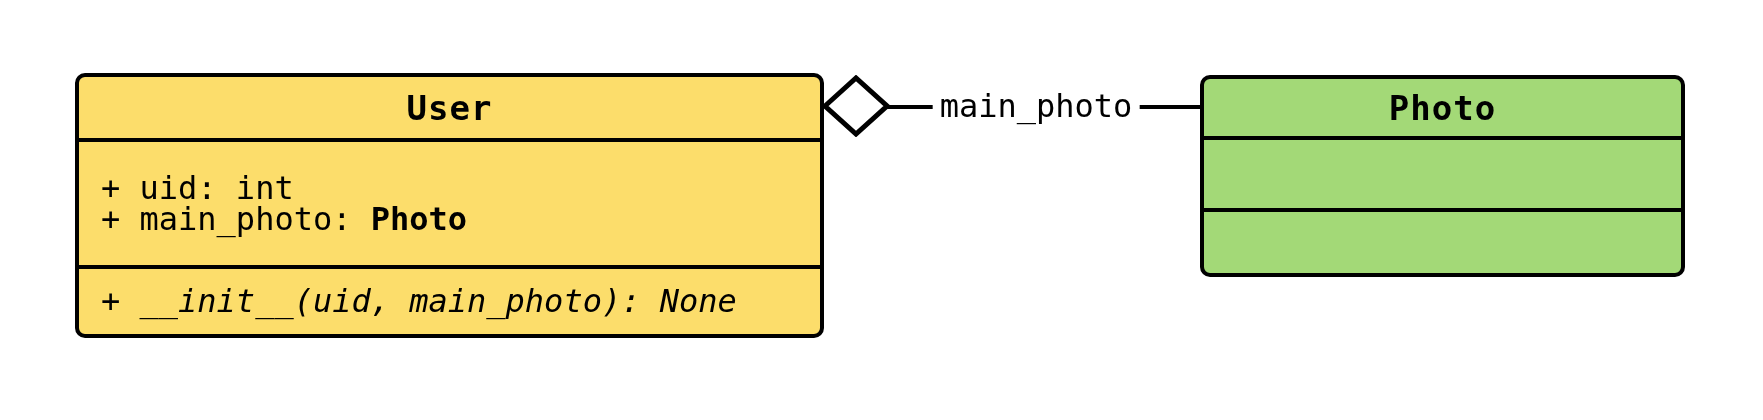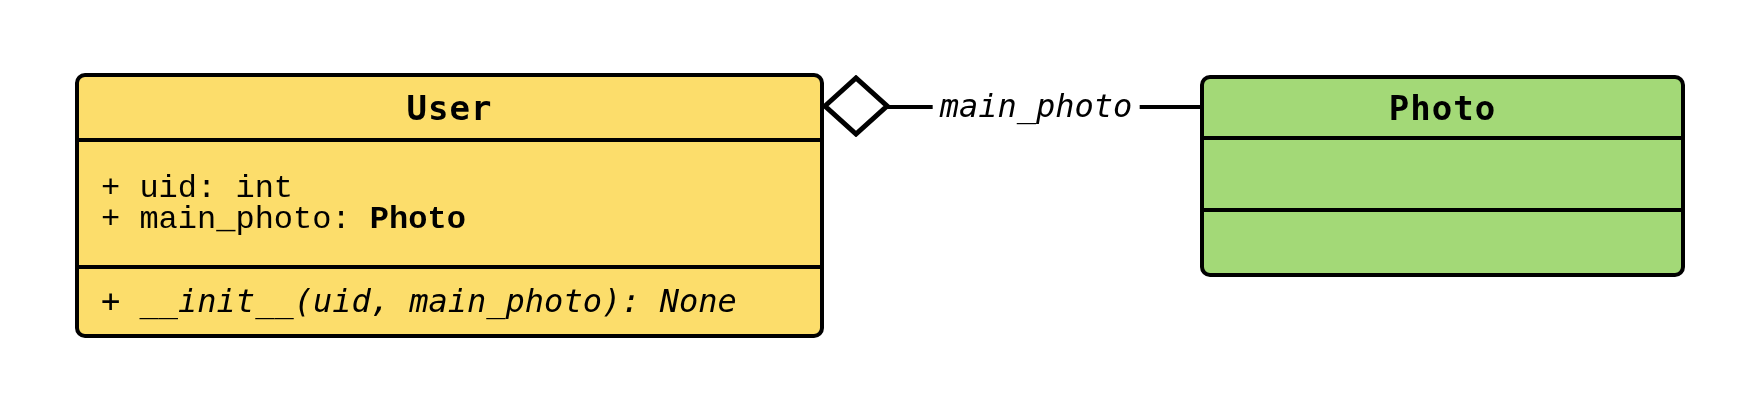--- a/index.html
+++ b/index.html
@@ -40,21 +40,21 @@
     flex-direction: column;
     justify-content: center;
   }
   .compartment.title {
     align-items: center;
     font-weight: bold;
     font-size: 34px;
     letter-spacing: 1px;
   }
   .user-box  .title   { flex: 0 0 61px; }
-  .user-box  .attrs   { flex: 0 0 123px; font-family: Liberation Mono, monospace; }
+  .user-box  .attrs   { flex: 0 0 123px; }
   .user-box  .methods { flex: 1 1 auto; font-style: italic; }
   .photo-box .title   { flex: 0 0 57px; }
   .photo-box .attrs   { flex: 0 0 68px; }
   .photo-box .methods { flex: 1 1 auto; }
 
   .attrs, .methods {
     padding-left: 22px;
     font-size: 32px;
   }
   .member-line {
@@ -85,21 +85,20 @@
     top: 84px;
     transform: translateX(-50%);
     height: 44px;
     display: flex;
     align-items: center;
     padding: 0 7px;
     background: #ffffff;
     font-size: 32px;
     line-height: 44px;
     white-space: pre;
-    font-style: italic;
   }
 </style>
 </head>
 <body>
 
 <div class="canvas">
 
   <div class="connector-line"></div>
 
   <svg class="diamond" viewBox="0 0 68 62" xmlns="http://www.w3.org/2000/svg">

